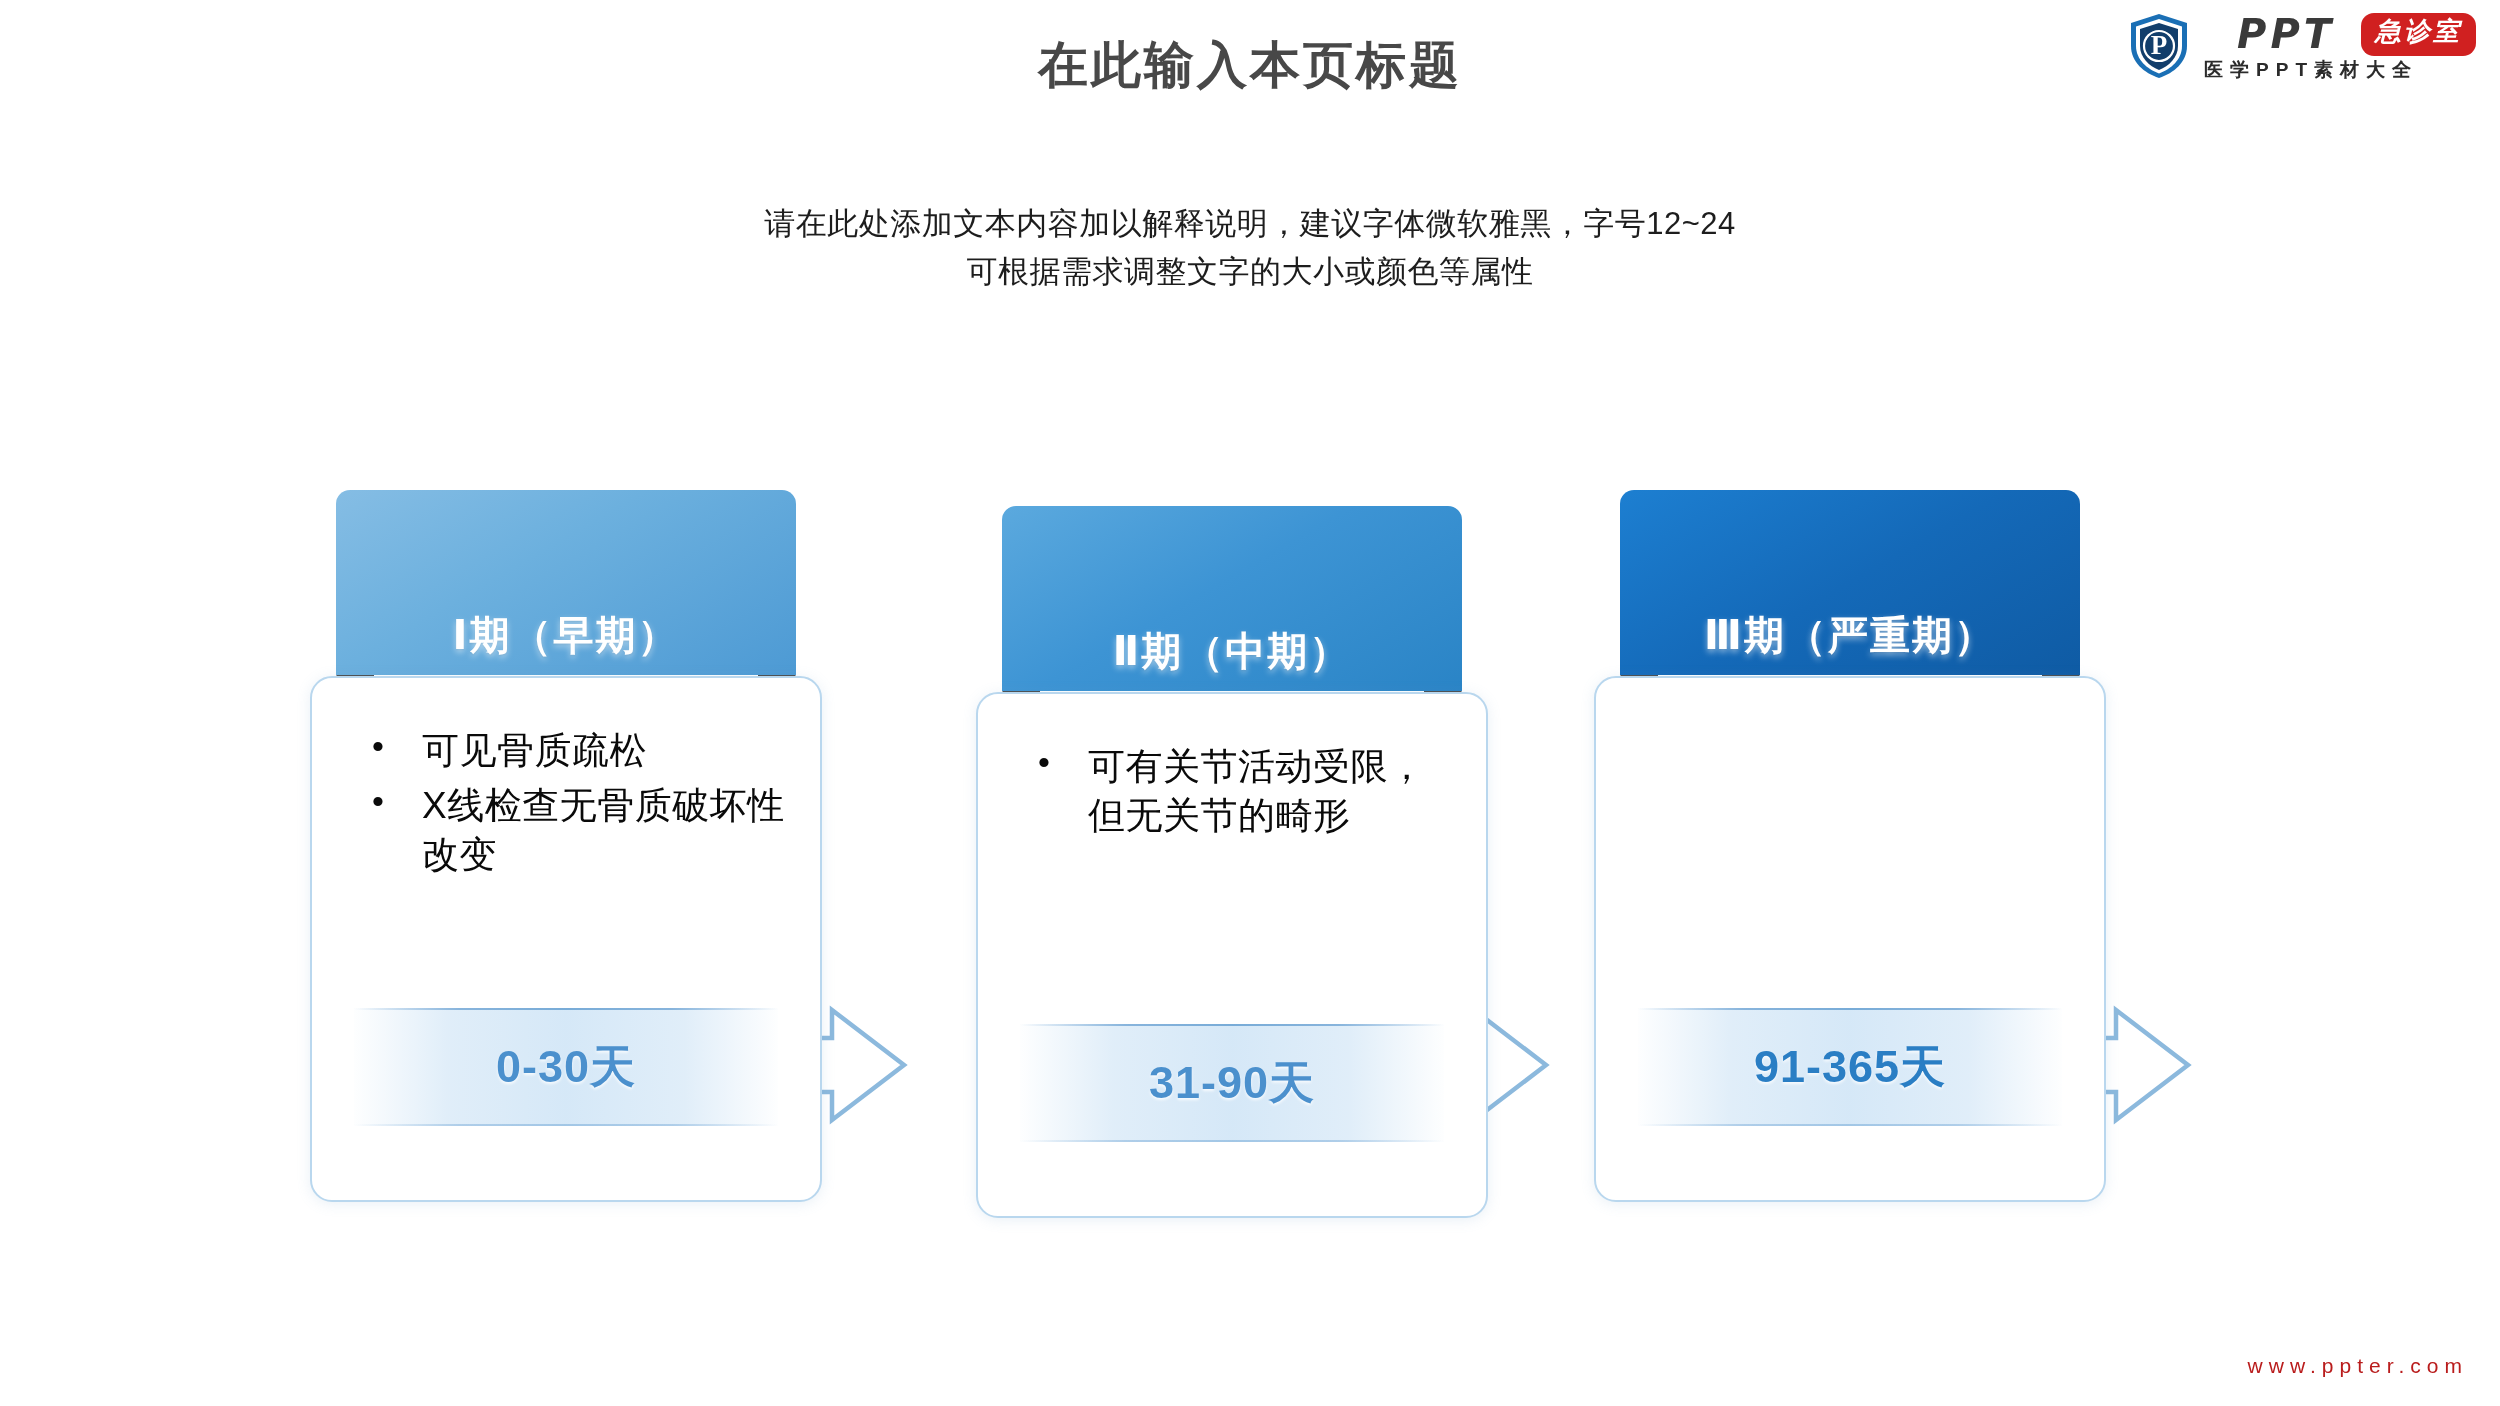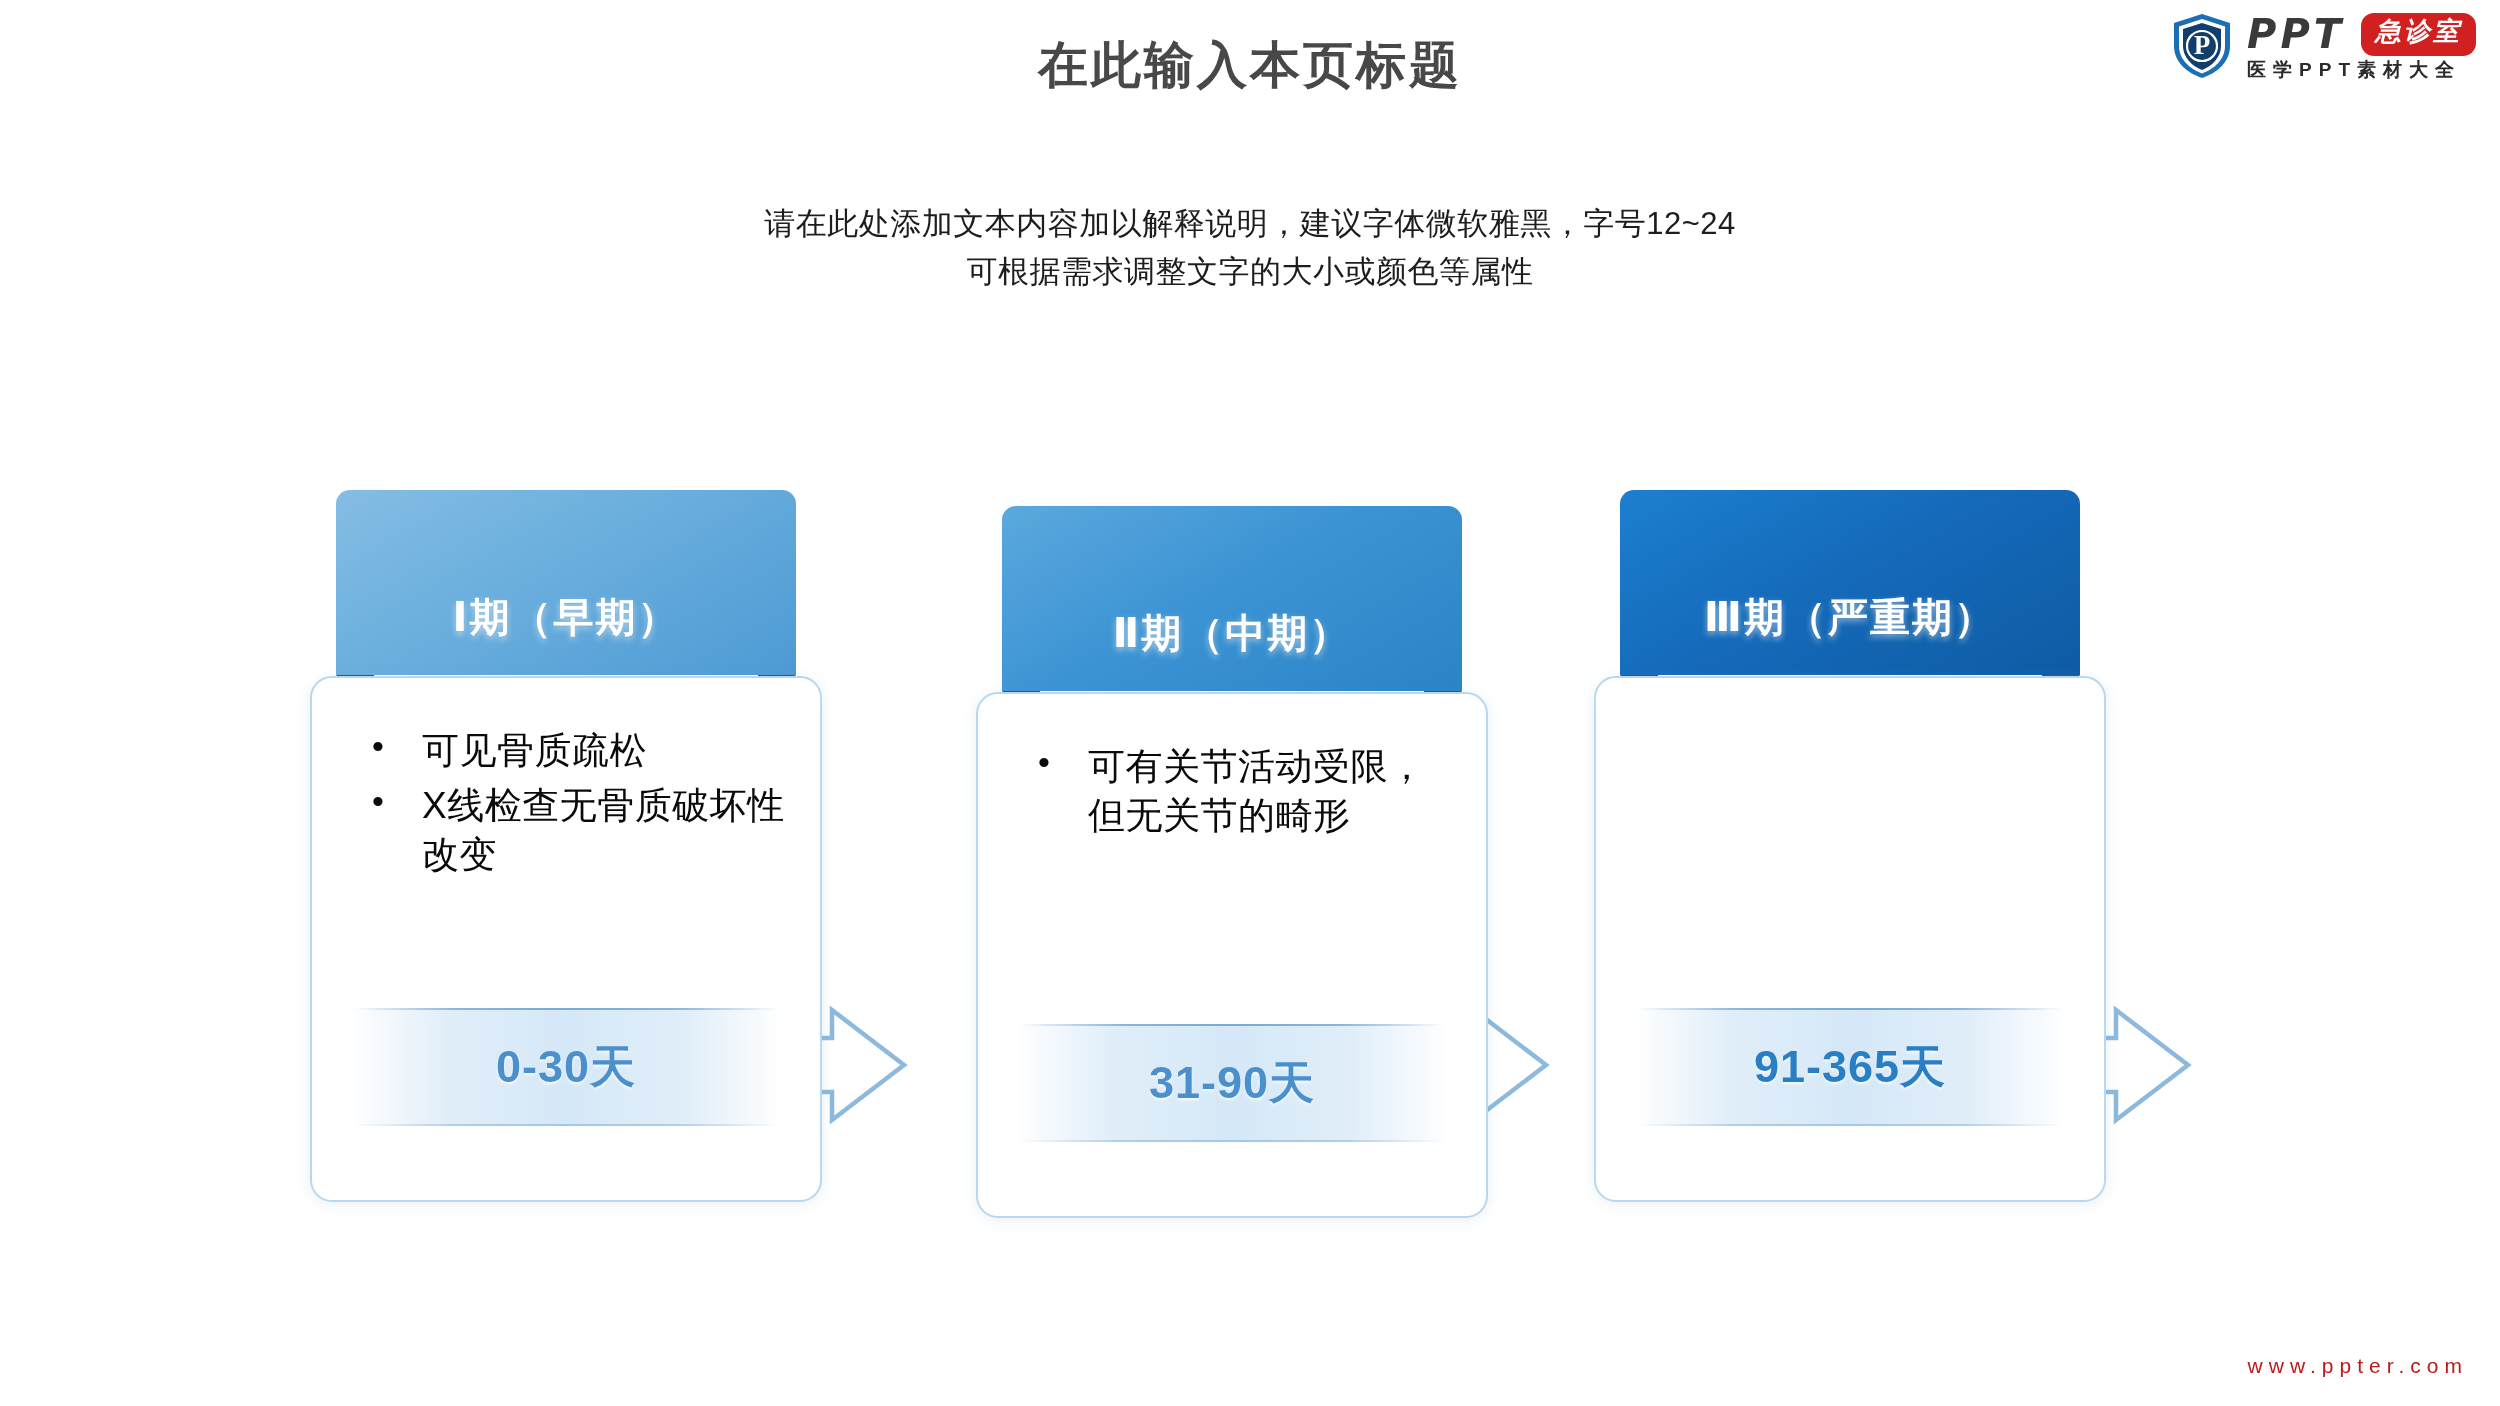--- a/index.html
+++ b/index.html
@@ -32,21 +32,22 @@
     flex: none;
   }
   .logo-text-block {
     display: flex;
     flex-direction: column;
     gap: 4px;
   }
   .logo-row1 {
     display: flex;
     align-items: center;
-    gap: 16px;
+    gap: 26px;
+    margin-left: 33px;
   }
   .logo-ppt {
     font-family: "DejaVu Sans", sans-serif;
     font-size: 40px;
     font-weight: 900;
     font-style: italic;
     color: #3a3a3a;
     letter-spacing: 4px;
     line-height: 1;
   }
@@ -118,21 +119,21 @@
     position: absolute;
     top: 0;
     left: 26px;
     width: 460px;
     height: 185px;
     border-radius: 14px 14px 0 0;
     box-sizing: border-box;
     display: flex;
     align-items: flex-end;
     justify-content: center;
-    padding-bottom: 30px;
+    padding-bottom: 12px;
     z-index: 3;
   }
   .card-banner-title {
     color: #ffffff;
     font-size: 40px;
     font-weight: 700;
     letter-spacing: 2px;
     text-shadow: 0 3px 6px rgba(255,255,255,0.55), 0 1px 2px rgba(0,0,0,0.10);
     white-space: nowrap;
   }

